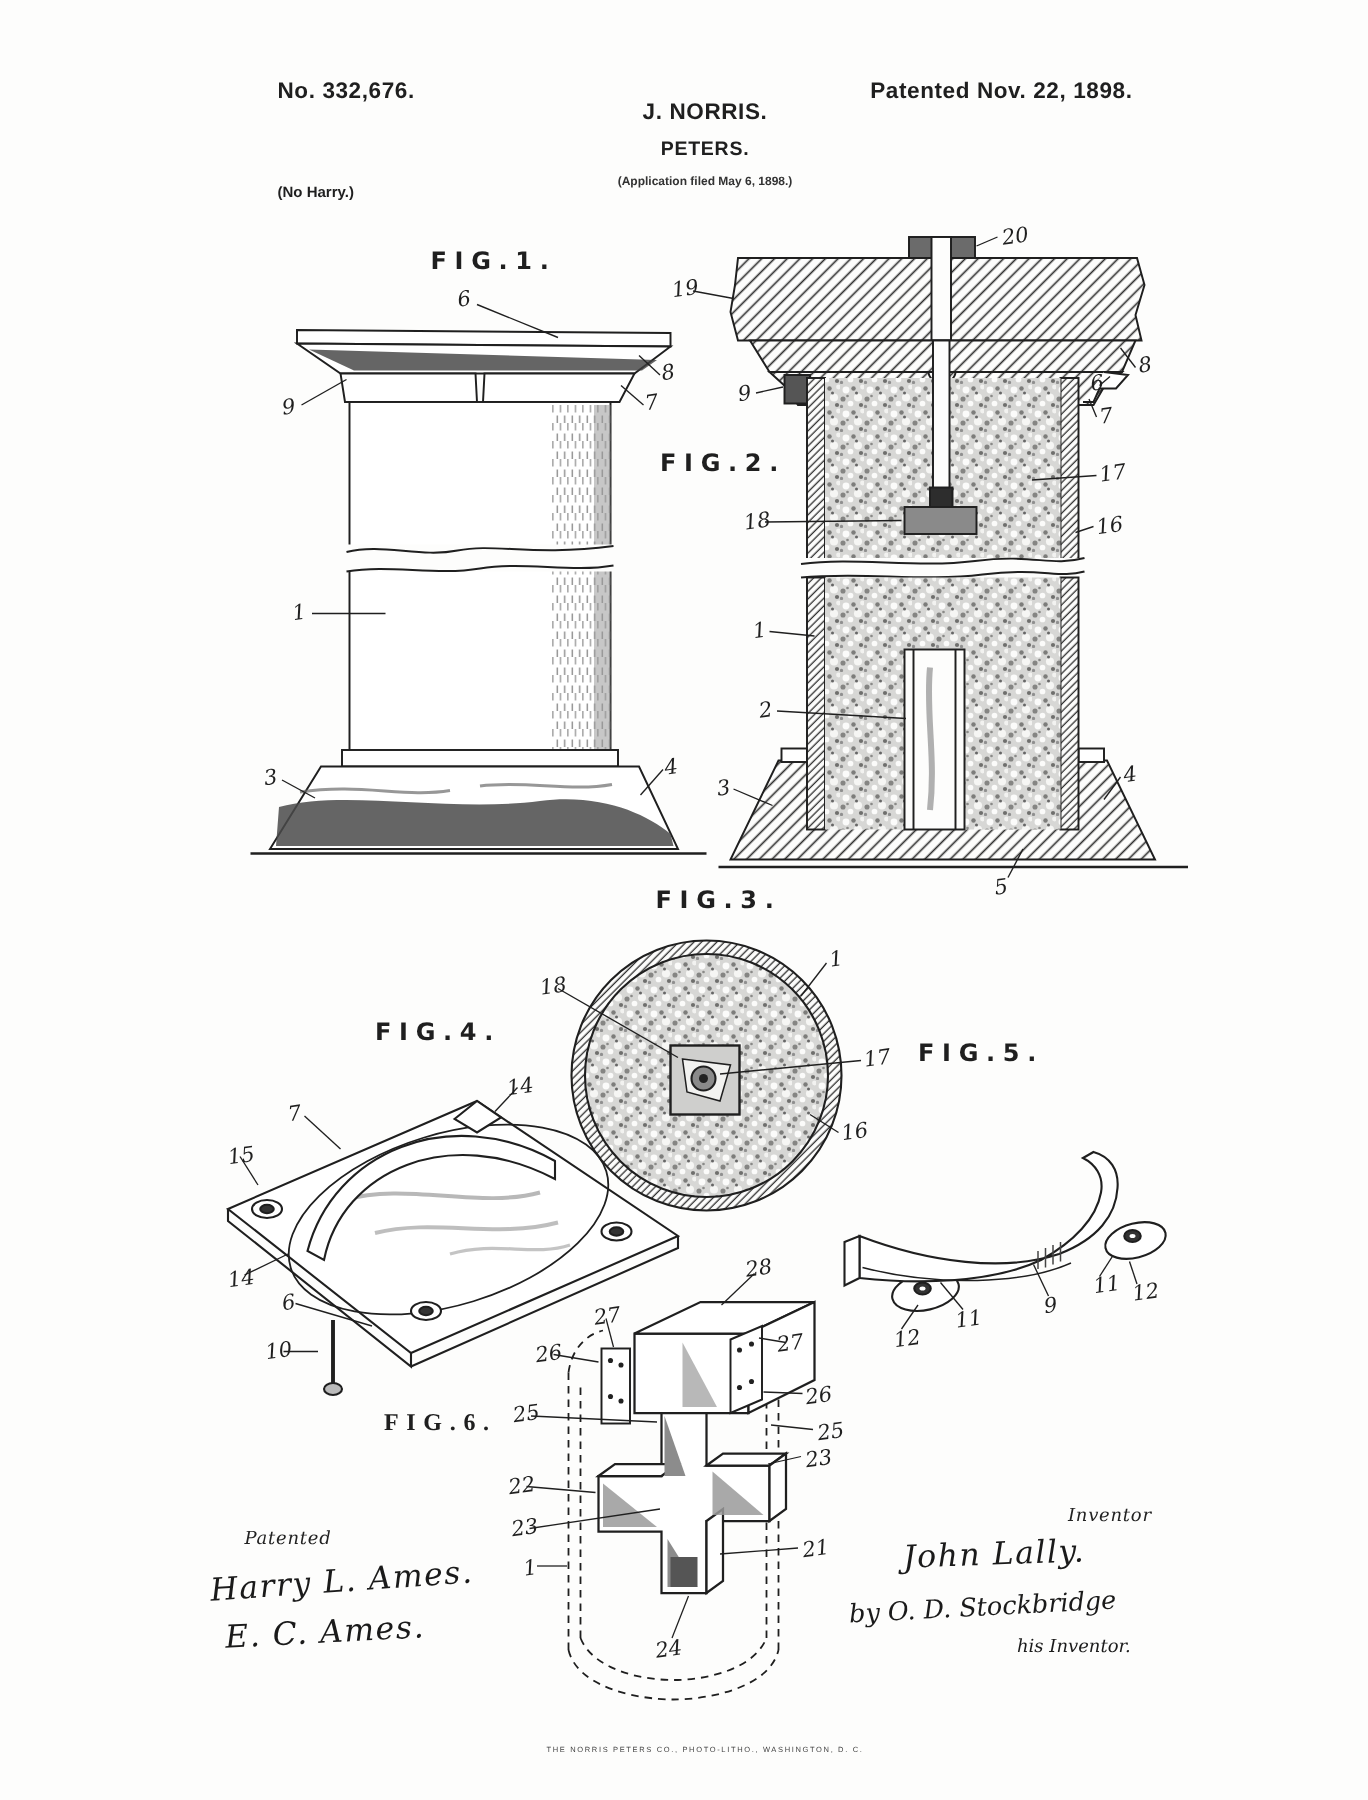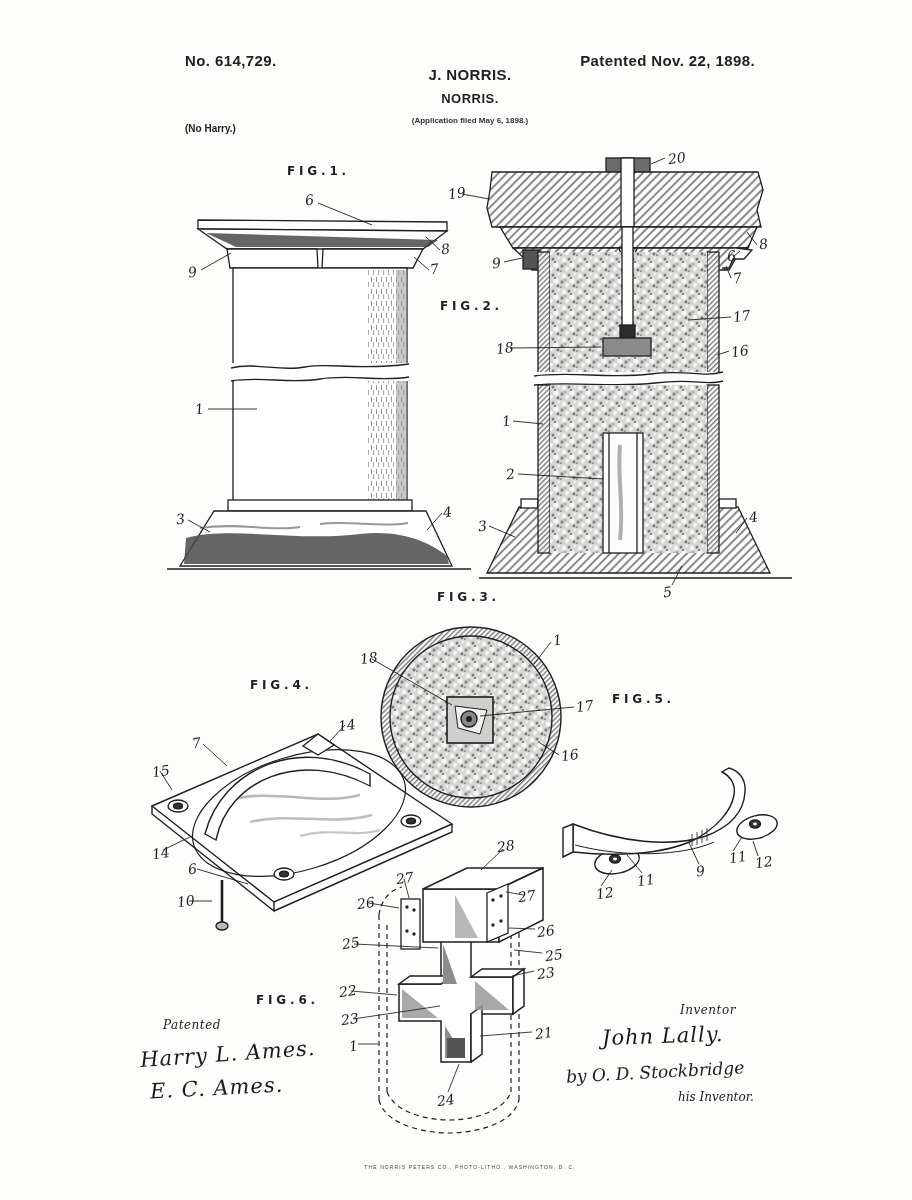--- a/index.html
+++ b/index.html
@@ -6,39 +6,39 @@
   .page{position:relative;width:912px;height:1200px;background:#fdfdfc;overflow:hidden;
         font-family:"Liberation Sans",sans-serif;color:var(--ink,#1f1f1f);}
   .abs{position:absolute;white-space:nowrap;}
   .hdr-bold{font-weight:bold;font-size:15px;letter-spacing:.4px;}
   .hdr-small{font-weight:bold;font-size:10px;}
   .hdr-app{font-weight:bold;font-size:8px;color:#333;}
   .hdr-title2{font-weight:bold;font-size:13px;letter-spacing:.5px;}
   .center{transform:translateX(-50%);}
   svg.art{position:absolute;left:0;top:0;}
   .fig-label{position:absolute;font-family:"DejaVu Sans",sans-serif;font-weight:bold;
-             font-size:12px;letter-spacing:.32em;white-space:nowrap;}
+             font-size:16px;letter-spacing:.32em;white-space:nowrap;}
   .ref-num{position:absolute;font-family:"DejaVu Serif",serif;font-style:italic;
            font-size:14px;transform:rotate(-8deg);white-space:nowrap;}
   .script{font-family:"DejaVu Serif",serif;font-style:italic;}
   .sig-head{font-size:12px;letter-spacing:.5px;color:#222;}
   .sig-big{font-size:21px;letter-spacing:1px;color:#1a1a1a;}
   .sig-med{font-size:17px;color:#1a1a1a;}
   .sig-small{font-size:12px;color:#1a1a1a;}
   .footer-line{font-size:5px;letter-spacing:1.1px;color:#444;}
 </style>
 </head>
 <body>
 
 <div class="page">
 
-  <div class="abs hdr-bold" style="left:185px;top:52px">No. 614,729.</div>
+  <div class="abs hdr-bold" style="left:185px;top:52px">No. 332,676.</div>
   <div class="abs hdr-bold" style="left:755px;top:52px;transform:translateX(-100%)">Patented Nov. 22, 1898.</div>
   <div class="abs hdr-bold center" style="left:470px;top:66px">J. NORRIS.</div>
-  <div class="abs hdr-title2 center" style="left:470px;top:91px">NORRIS.</div>
+  <div class="abs hdr-title2 center" style="left:470px;top:91px">PETERS.</div>
   <div class="abs hdr-app center" style="left:470px;top:116px">(Application filed May 6, 1898.)</div>
   <div class="abs hdr-small" style="left:185px;top:123px">(No Harry.)</div>
 
   <svg class="art" width="912" height="1200" viewBox="0 0 912 1200">
     <defs>
       <pattern id="hatch" width="6" height="6" patternUnits="userSpaceOnUse" patternTransform="rotate(45)">
         <rect width="6" height="6" fill="#fdfdfc"></rect>
         <line x1="1" y1="0" x2="1" y2="6" stroke="#2c2c2c" stroke-width="1.1"></line>
       </pattern>
       <pattern id="hatchF" width="3.6" height="3.6" patternUnits="userSpaceOnUse" patternTransform="rotate(45)">
@@ -297,38 +297,38 @@
       <span class="ref-num" style="left: 152px; top: 763px;">15</span>
       <span class="ref-num" style="left: 152px; top: 845px;">14</span>
       <span class="ref-num" style="left: 188px; top: 861px;">6</span>
       <span class="ref-num" style="left: 177px; top: 893px;">10</span>
       <div class="fig-label" style="left: 612px; top: 692px;">FIG.5.</div>
       <span class="ref-num" style="left: 596px; top: 885px;">12</span>
       <span class="ref-num" style="left: 637px; top: 872px;">11</span>
       <span class="ref-num" style="left: 696px; top: 863px;">9</span>
       <span class="ref-num" style="left: 729px; top: 849px;">11</span>
       <span class="ref-num" style="left: 755px; top: 854px;">12</span>
-      <div class="fig-label" style="left: 256px; top: 993px;">FIG.6.</div>
+      <div class="fig-label" style="left: 256px; top: 940px; font-family: Liberation Serif, serif;">FIG.6.</div>
       <span class="ref-num" style="left: 497px; top: 838px;">28</span>
       <span class="ref-num" style="left: 396px; top: 870px;">27</span>
       <span class="ref-num" style="left: 518px; top: 888px;">27</span>
       <span class="ref-num" style="left: 357px; top: 895px;">26</span>
       <span class="ref-num" style="left: 537px; top: 923px;">26</span>
       <span class="ref-num" style="left: 342px; top: 935px;">25</span>
       <span class="ref-num" style="left: 545px; top: 947px;">25</span>
       <span class="ref-num" style="left: 537px; top: 965px;">23</span>
       <span class="ref-num" style="left: 339px; top: 983px;">22</span>
       <span class="ref-num" style="left: 341px; top: 1011px;">23</span>
       <span class="ref-num" style="left: 535px; top: 1025px;">21</span>
       <span class="ref-num" style="left: 349px; top: 1038px;">1</span>
       <span class="ref-num" style="left: 437px; top: 1092px;">24</span>
     </div>
 
   <div class="abs script sig-head" style="left:163px;top:1018px">Patented</div>
   <div class="abs script sig-big" style="left:140px;top:1042px;transform:rotate(-4deg)">Harry L. Ames.</div>
   <div class="abs script sig-big" style="left:150px;top:1076px;transform:rotate(-3deg)">E. C. Ames.</div>
-  <div class="abs script sig-head" style="left:680px;top:1003px">Inventor</div>
+  <div class="abs script sig-head" style="left:712px;top:1003px">Inventor</div>
   <div class="abs script sig-big" style="left:602px;top:1024px;transform:rotate(-2deg)">John Lally.</div>
   <div class="abs script sig-med" style="left:566px;top:1062px;transform:rotate(-3deg)">by O. D. Stockbridge</div>
   <div class="abs script sig-small" style="left:678px;top:1090px">his Inventor.</div>
 
   <div class="abs footer-line center" style="left:470px;top:1164px">THE NORRIS PETERS CO., PHOTO-LITHO., WASHINGTON, D. C.</div>
 </div>
 
 </body></html>

